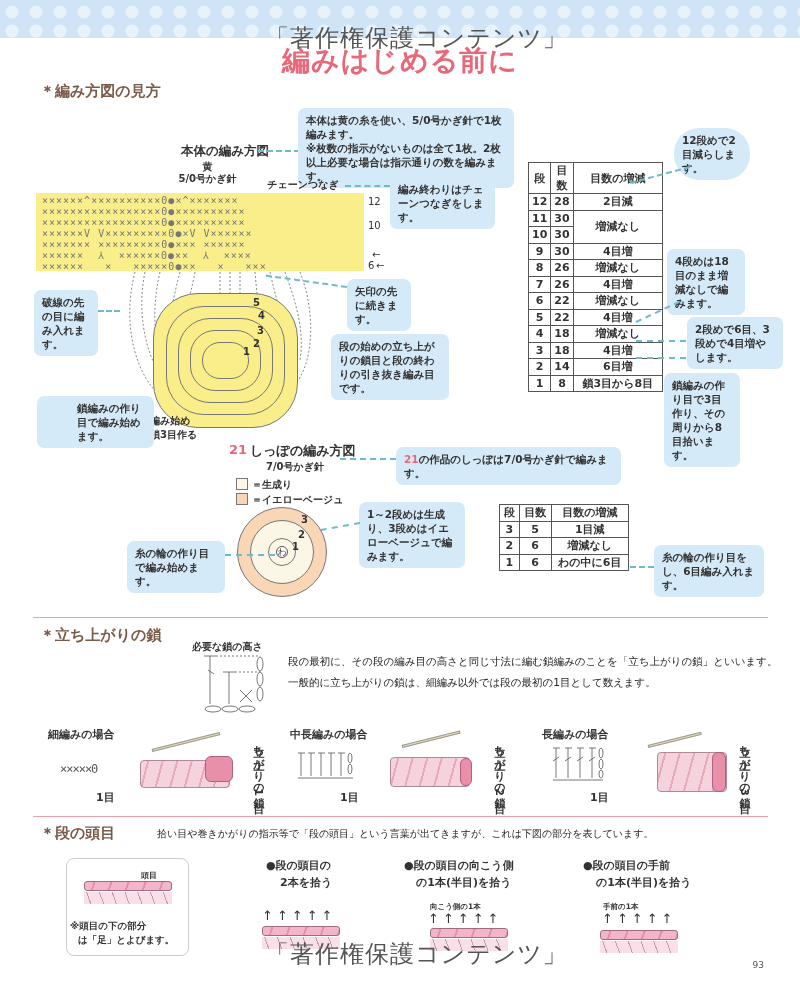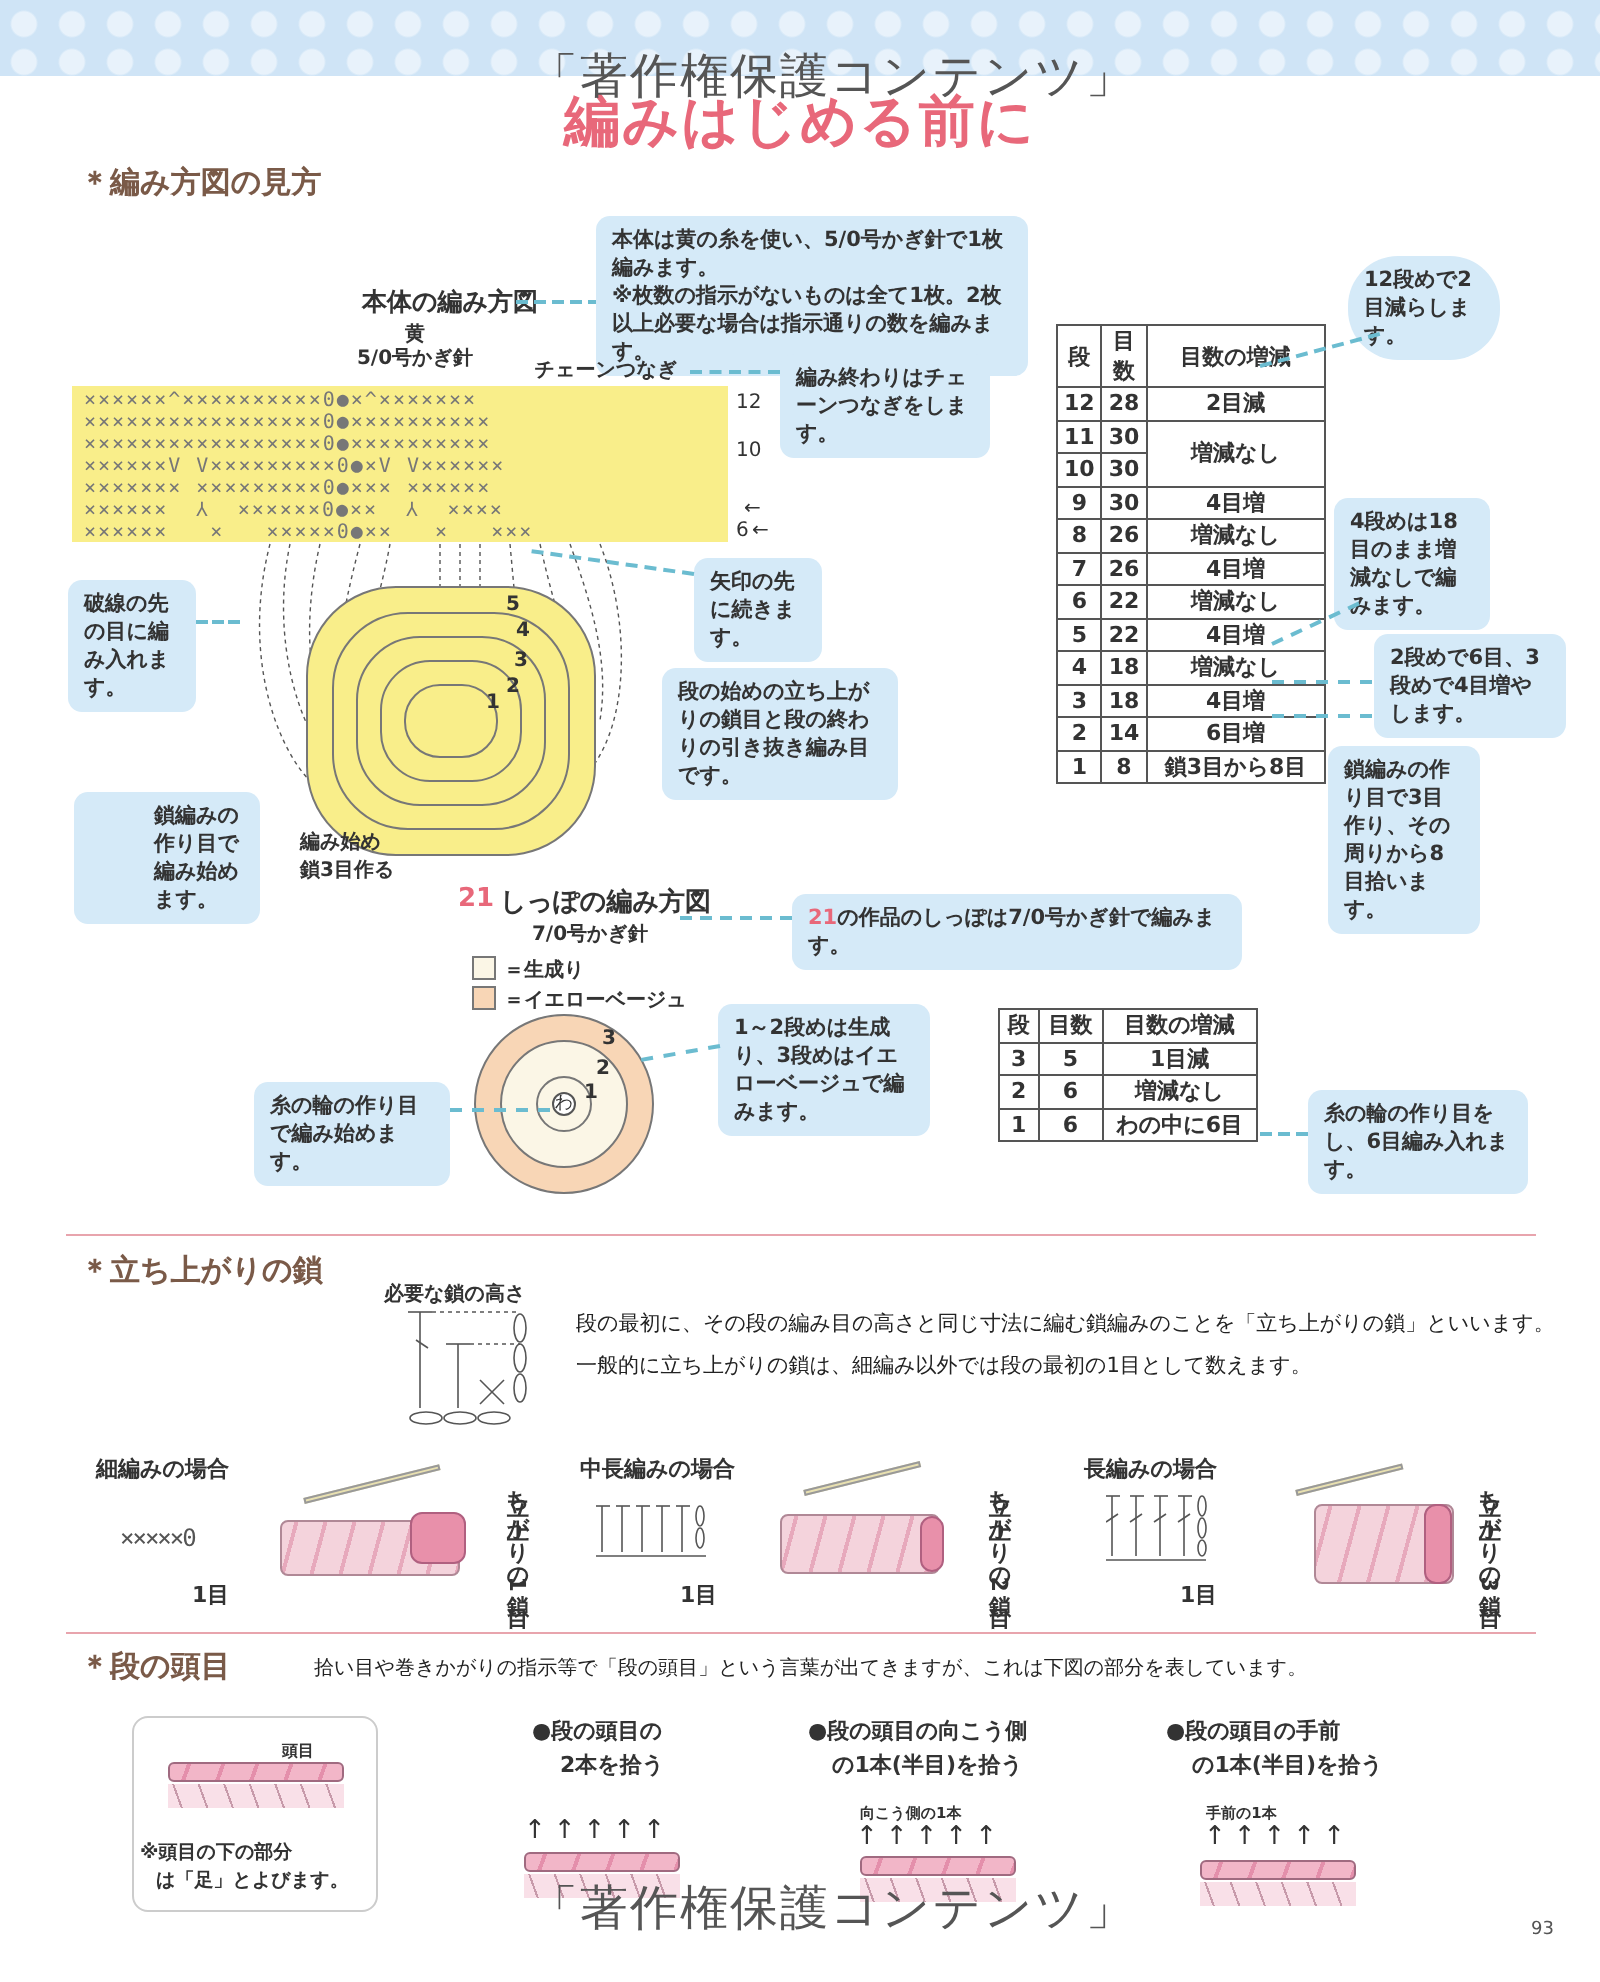--- a/index.html
+++ b/index.html
@@ -110,21 +110,21 @@
   .pink-band {
     position: absolute; height: 10px; border-radius: 3px;
     background: repeating-linear-gradient(110deg, #f2b6c8 0 8px, #e48fab 8px 10px, #f2b6c8 10px 16px);
     border: 1px solid #a06a80;
   }
   .leg-band {
     position: absolute; height: 12px;
     background: repeating-linear-gradient(70deg, #f9e0e8 0 6px, #c79aaa 6px 7px, #f9e0e8 7px 12px);
   }
   .arrow-up { position: absolute; font-size: 13px; color: #333; line-height: 12px; letter-spacing: 4px; }
-  .page-num { position: absolute; right: 23px; top: 960px; font-size: 9px; color: #555; }
+  .page-num { position: absolute; right: 36px; top: 960px; font-size: 9px; color: #555; }
 </style>
 </head>
 <body>
 
 <div class="top-band"></div>
 <div class="page-title">編みはじめる前に</div>
 <div class="watermark wm-top">「著作権保護コンテンツ」</div>
 
 <div class="section-title" style="left:40px; top:82px;">＊編み方図の見方</div>
 
@@ -186,21 +186,21 @@
 <div class="small-label" style="left:150px; top:428px; width:60px; text-align:left;">鎖3目作る</div>
 
 <div class="bubble" style="left:34px; top:290px; width:64px;">破線の先の目に編み入れます。</div>
 <div class="dashed" style="left:98px; top:310px; width:22px;"></div>
 
 <div class="bubble" style="left:347px; top:279px; width:64px;">矢印の先に続きます。</div>
 <div class="dashed" style="left:265px; top:286px; width:82px; transform:rotate(8deg); transform-origin:right;"></div>
 
 <div class="bubble" style="left:331px; top:334px; width:118px;">段の始めの立ち上がりの鎖目と段の終わりの引き抜き編み目です。</div>
 
-<div class="bubble" style="left:37px; top:396px; width:93px;padding-left:40px;">鎖編みの作り目で編み始めます。</div>
+<div class="bubble" style="left:37px; top:396px; width:117px;padding-left:40px;">鎖編みの作り目で編み始めます。</div>
 
 <table class="kt main-table">
   <tbody>
       <tr>
     <td>段</td>
     <td>目数</td>
     <td>目数の増減</td>
   </tr>
   <tr>
     <td>12</td>

